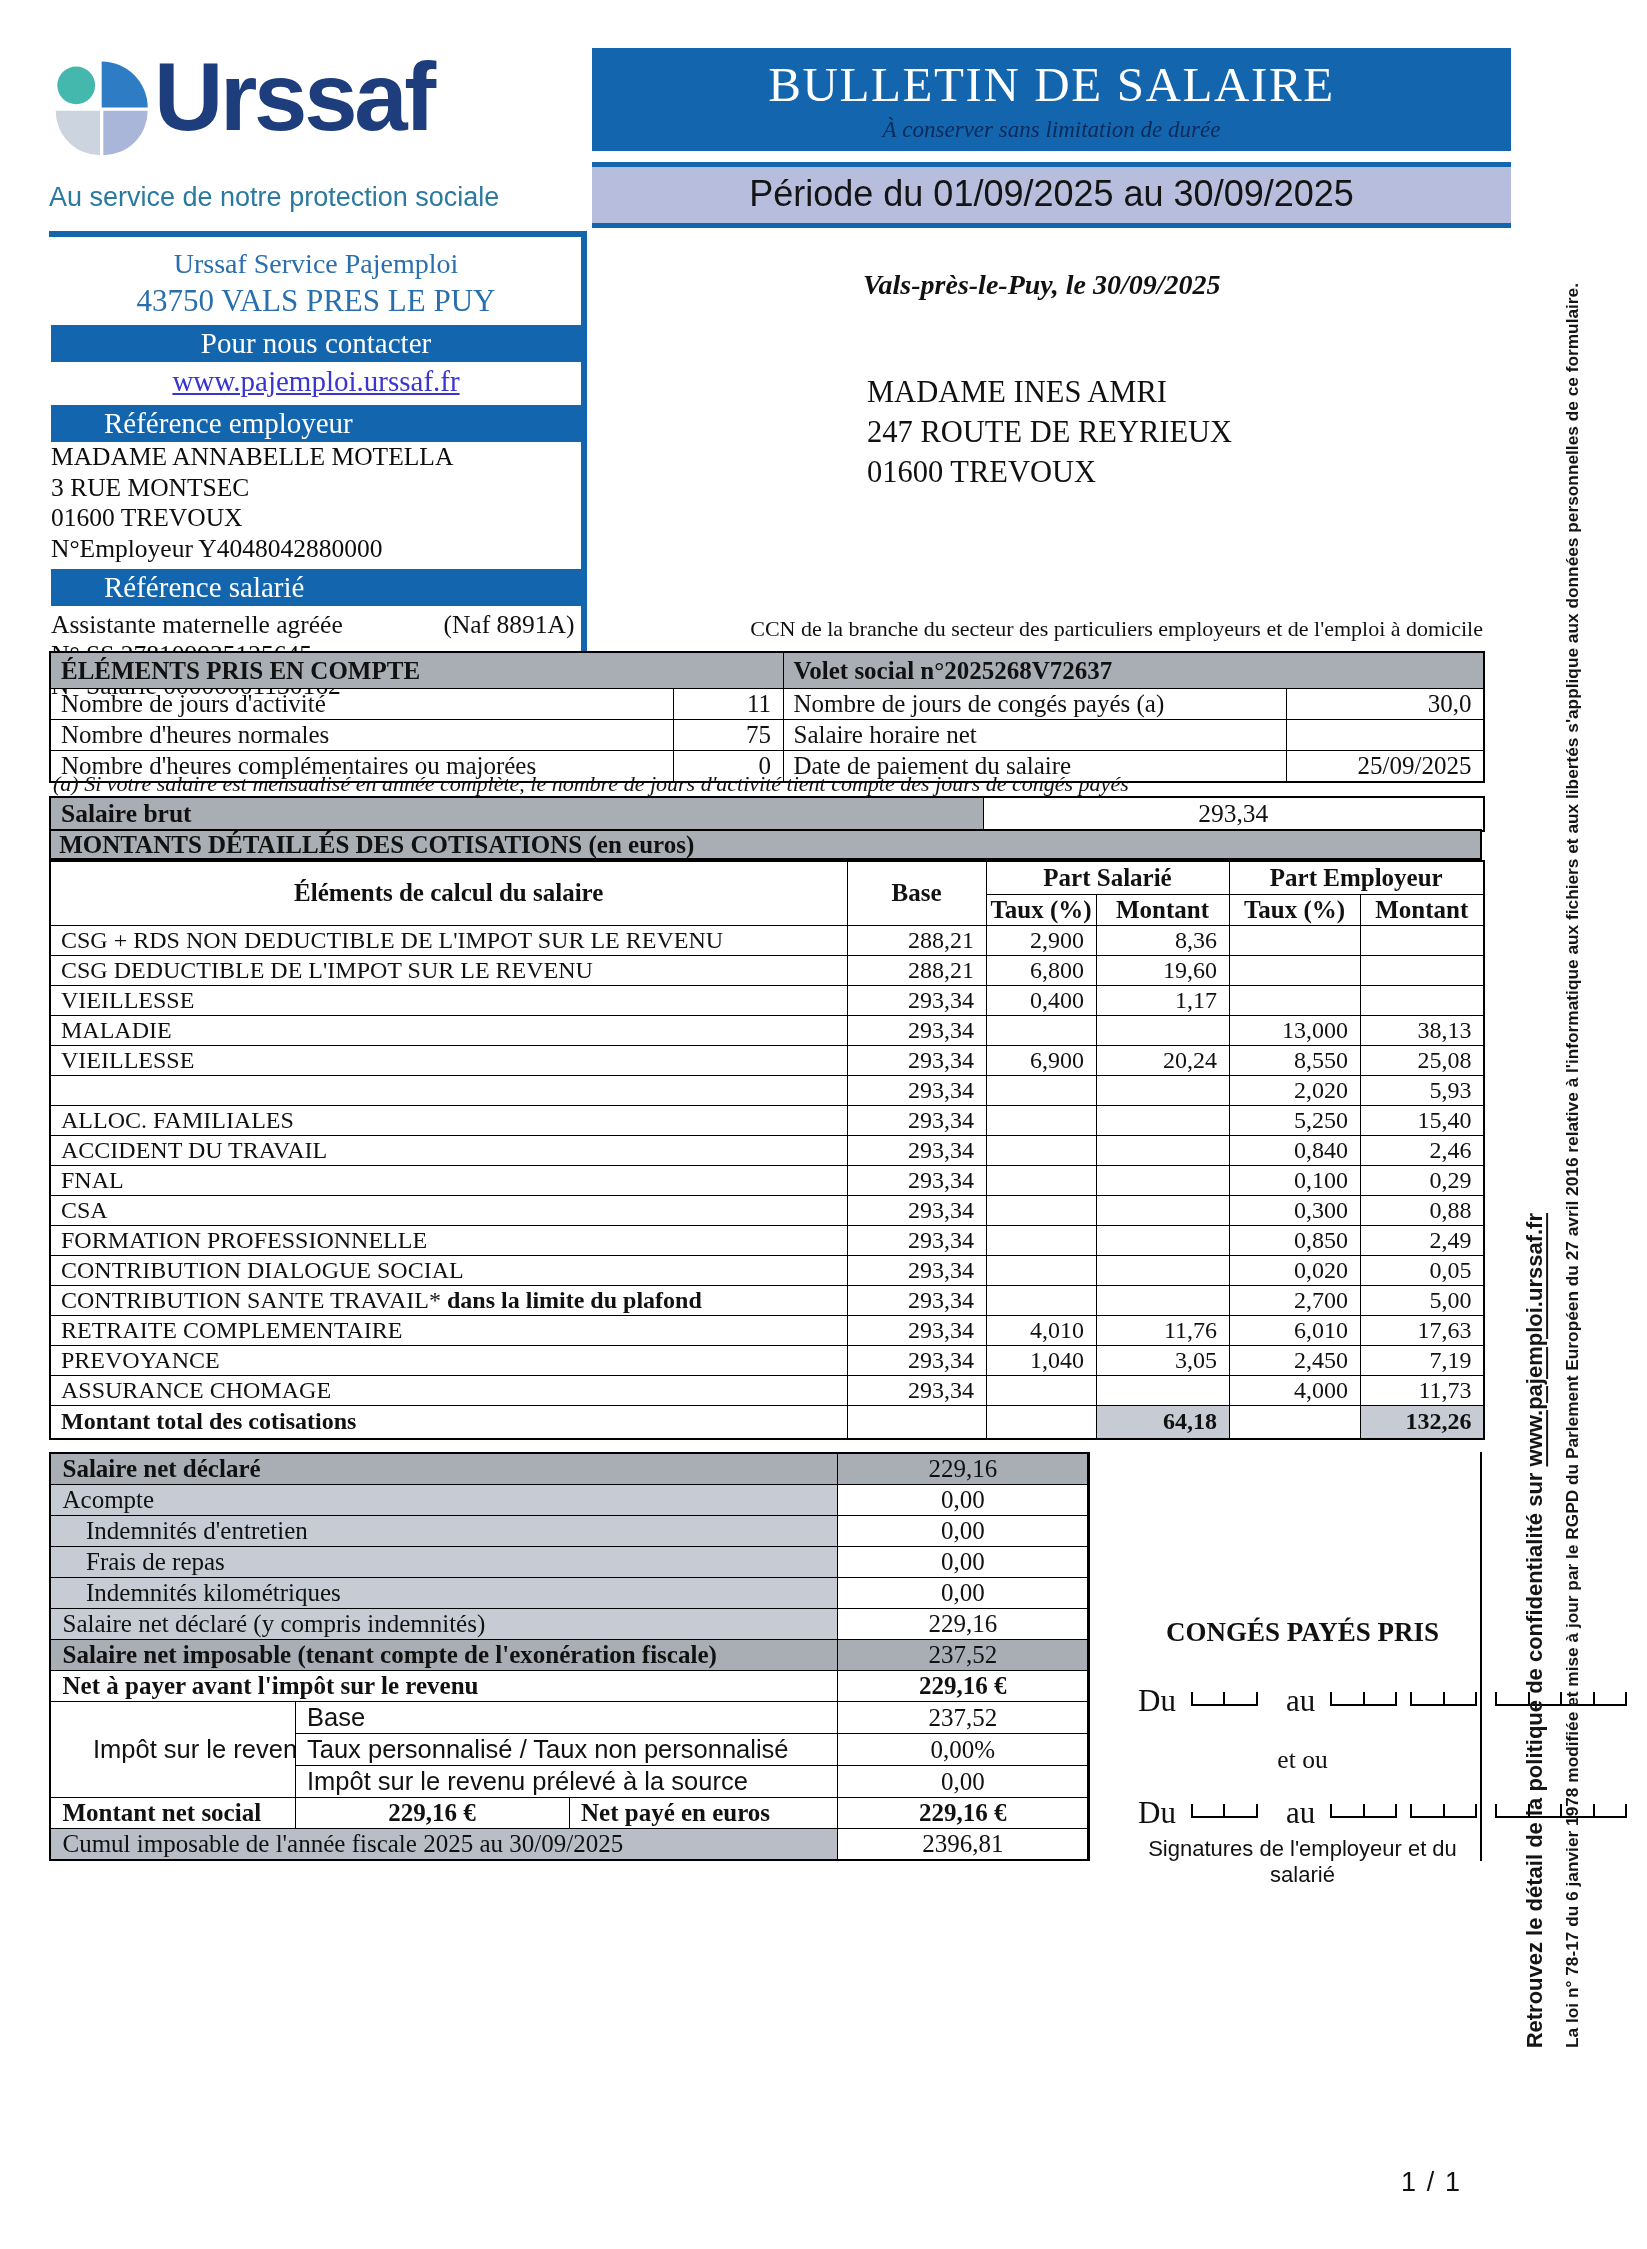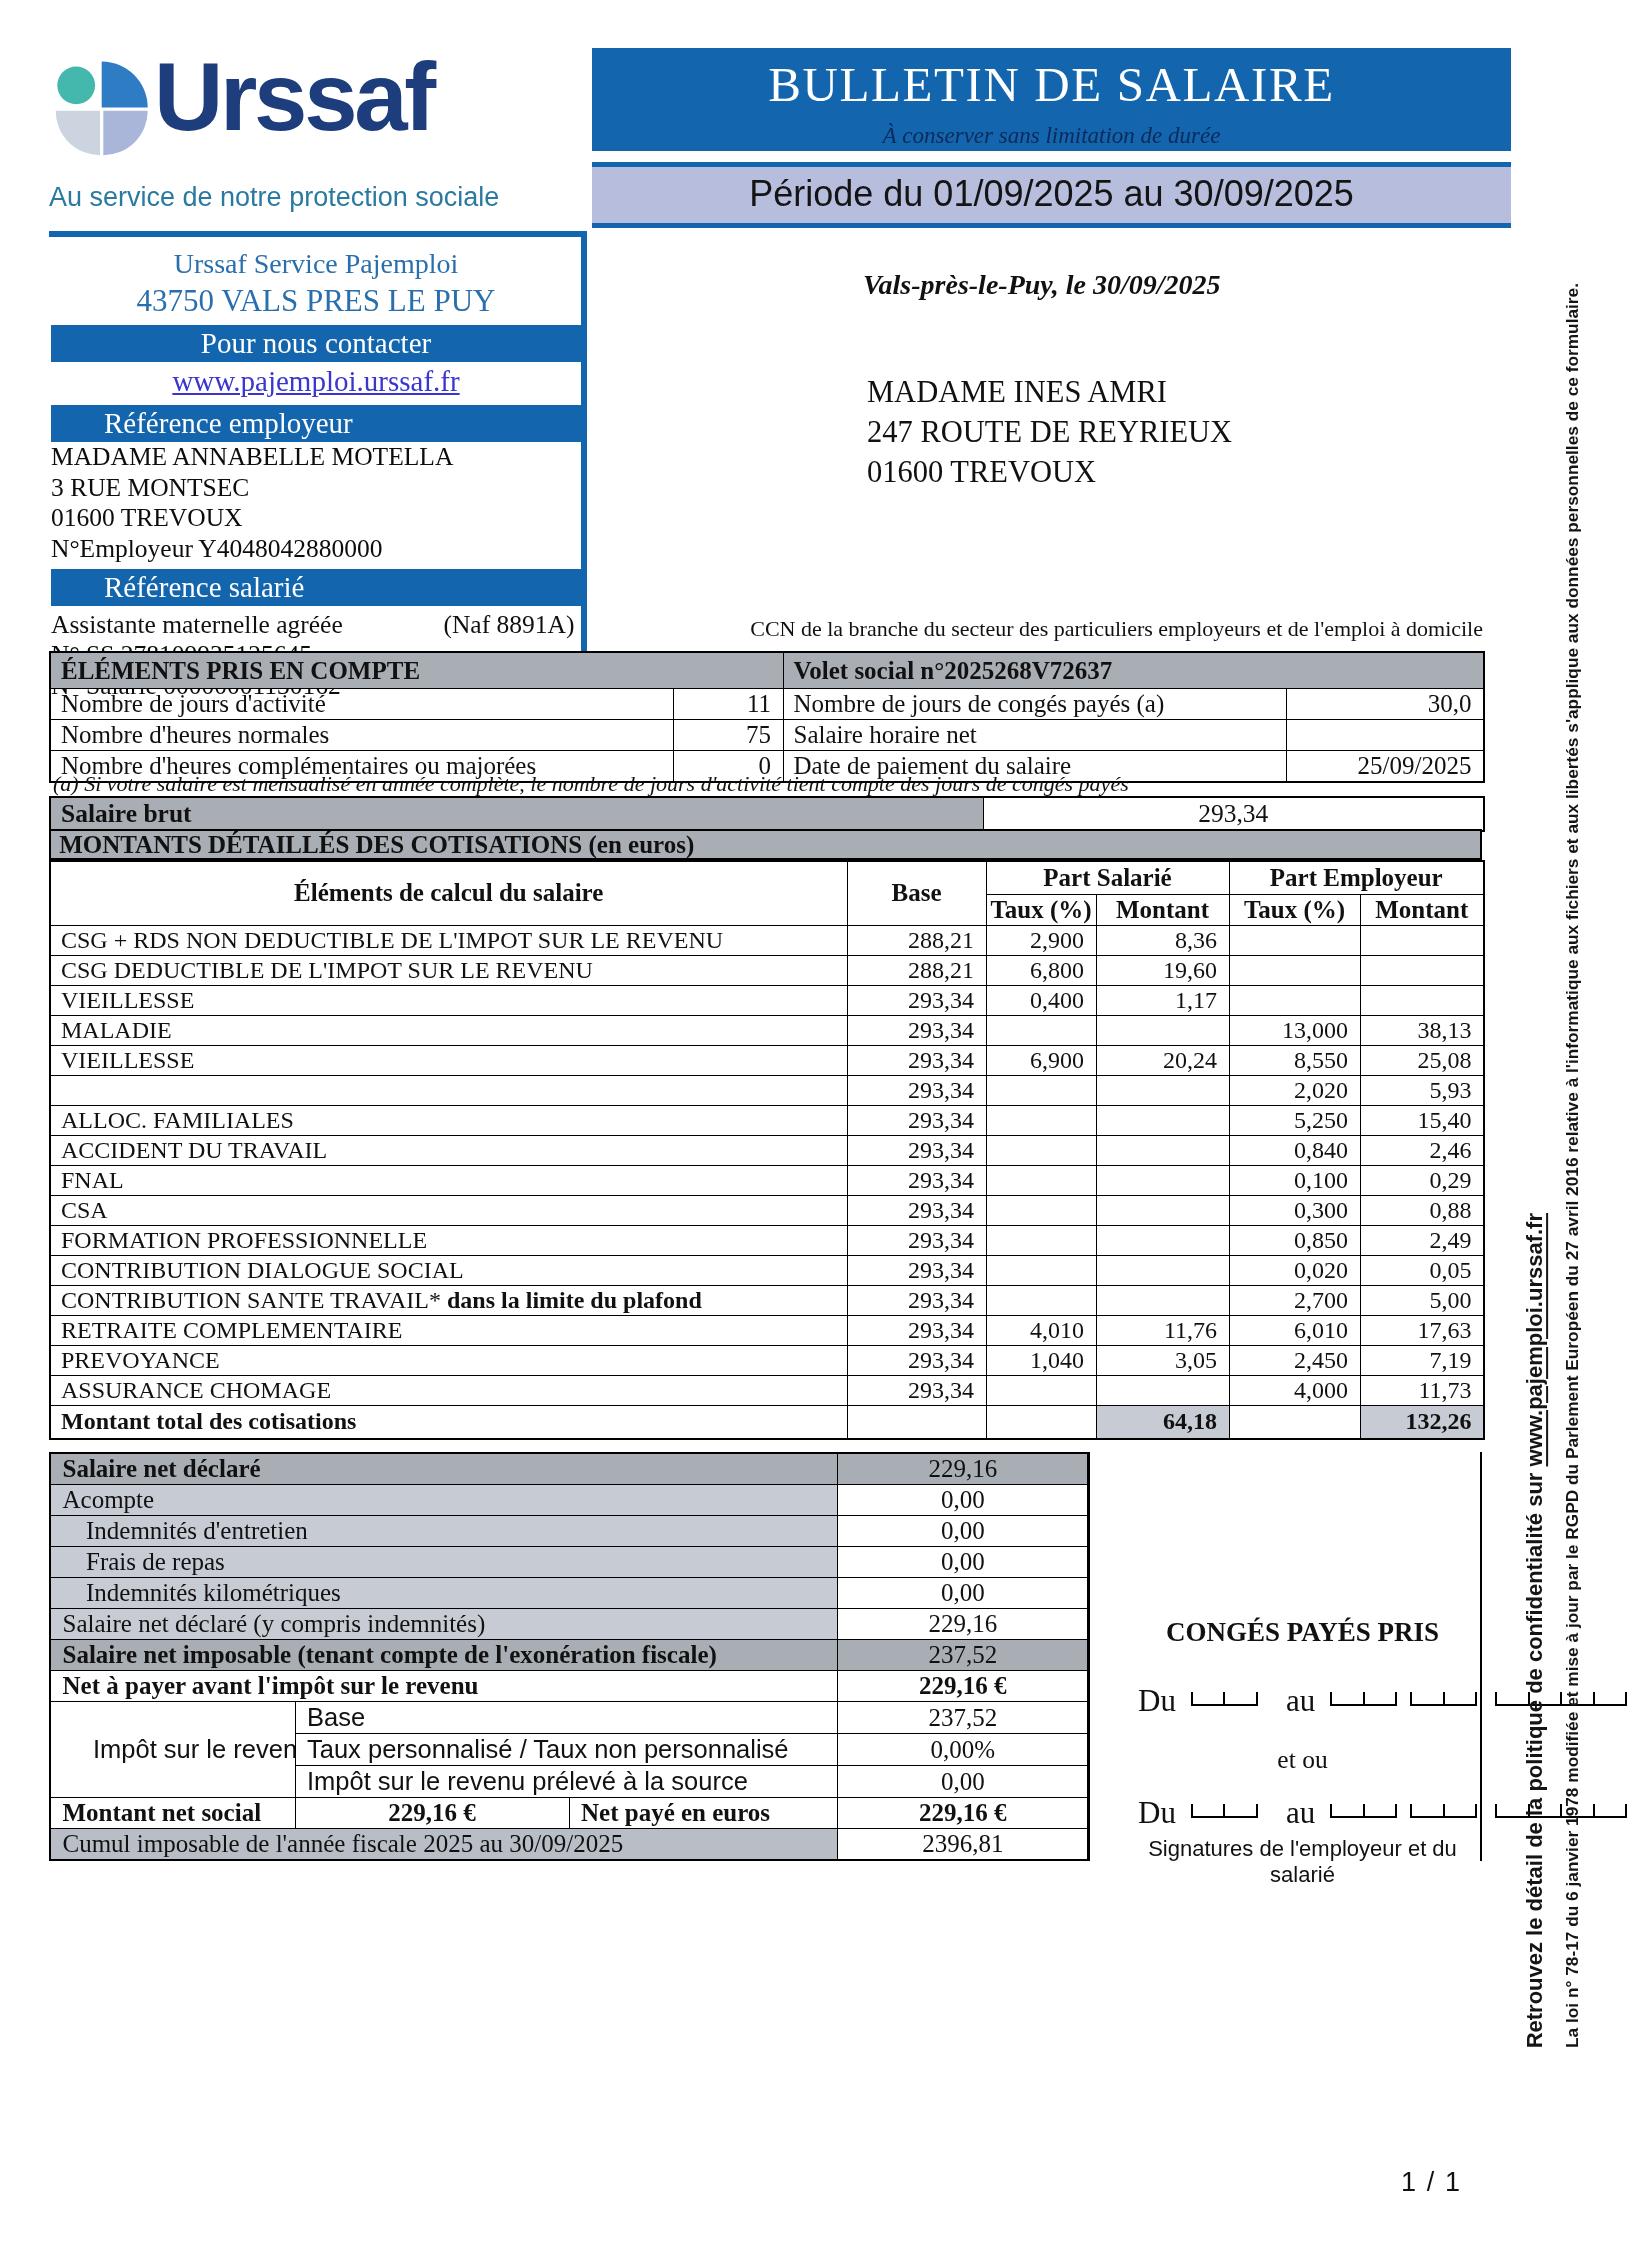--- a/index.html
+++ b/index.html
@@ -25,21 +25,21 @@
          font-weight:bold;font-size:96px;letter-spacing:-3.3px;color:var(--navy);}
   .tagline{position:absolute;left:0px;top:145px;font-family:"Liberation Sans",sans-serif;
            font-size:27px;color:var(--teal);white-space:nowrap;}
 
   .left-rule{left:49px;top:231px;width:537px;height:5.8px;background:var(--header-blue);}
   .vline{left:581px;top:231px;width:5.8px;height:420px;background:var(--header-blue);}
 
   
   .header-box{left:592px;top:48px;width:919px;height:103px;background:var(--header-blue);text-align:center;}
   .doc-title{padding-top:8.2px;font-size:49px;font-weight:normal;letter-spacing:1.6px;color:#ffffff;}
-  .doc-subtitle{margin-top:10px;font-size:23px;font-style:italic;color:#0c2a5a;}
+  .doc-subtitle{margin-top:4px;font-size:23px;font-style:italic;color:#0c2a5a;}
   .period{left:592px;top:162px;width:919px;height:66px;box-sizing:border-box;
           background:var(--period-bg);border-top:5.8px solid var(--header-blue);
           border-bottom:5.8px solid var(--header-blue);text-align:center;
           font-family:"Liberation Sans",sans-serif;font-size:36px;line-height:53px;color:#141414;}
 
   
   .left-col{left:51px;top:246px;width:530px;}
   .svc1{font-size:28px;color:#2a6fad;text-align:center;line-height:36px;}
   .svc2{font-size:31px;color:#2a6fad;text-align:center;line-height:38px;}
   .band{background:var(--header-blue);color:#ffffff;font-size:29px;height:37px;line-height:37px;margin-top:5px;}

